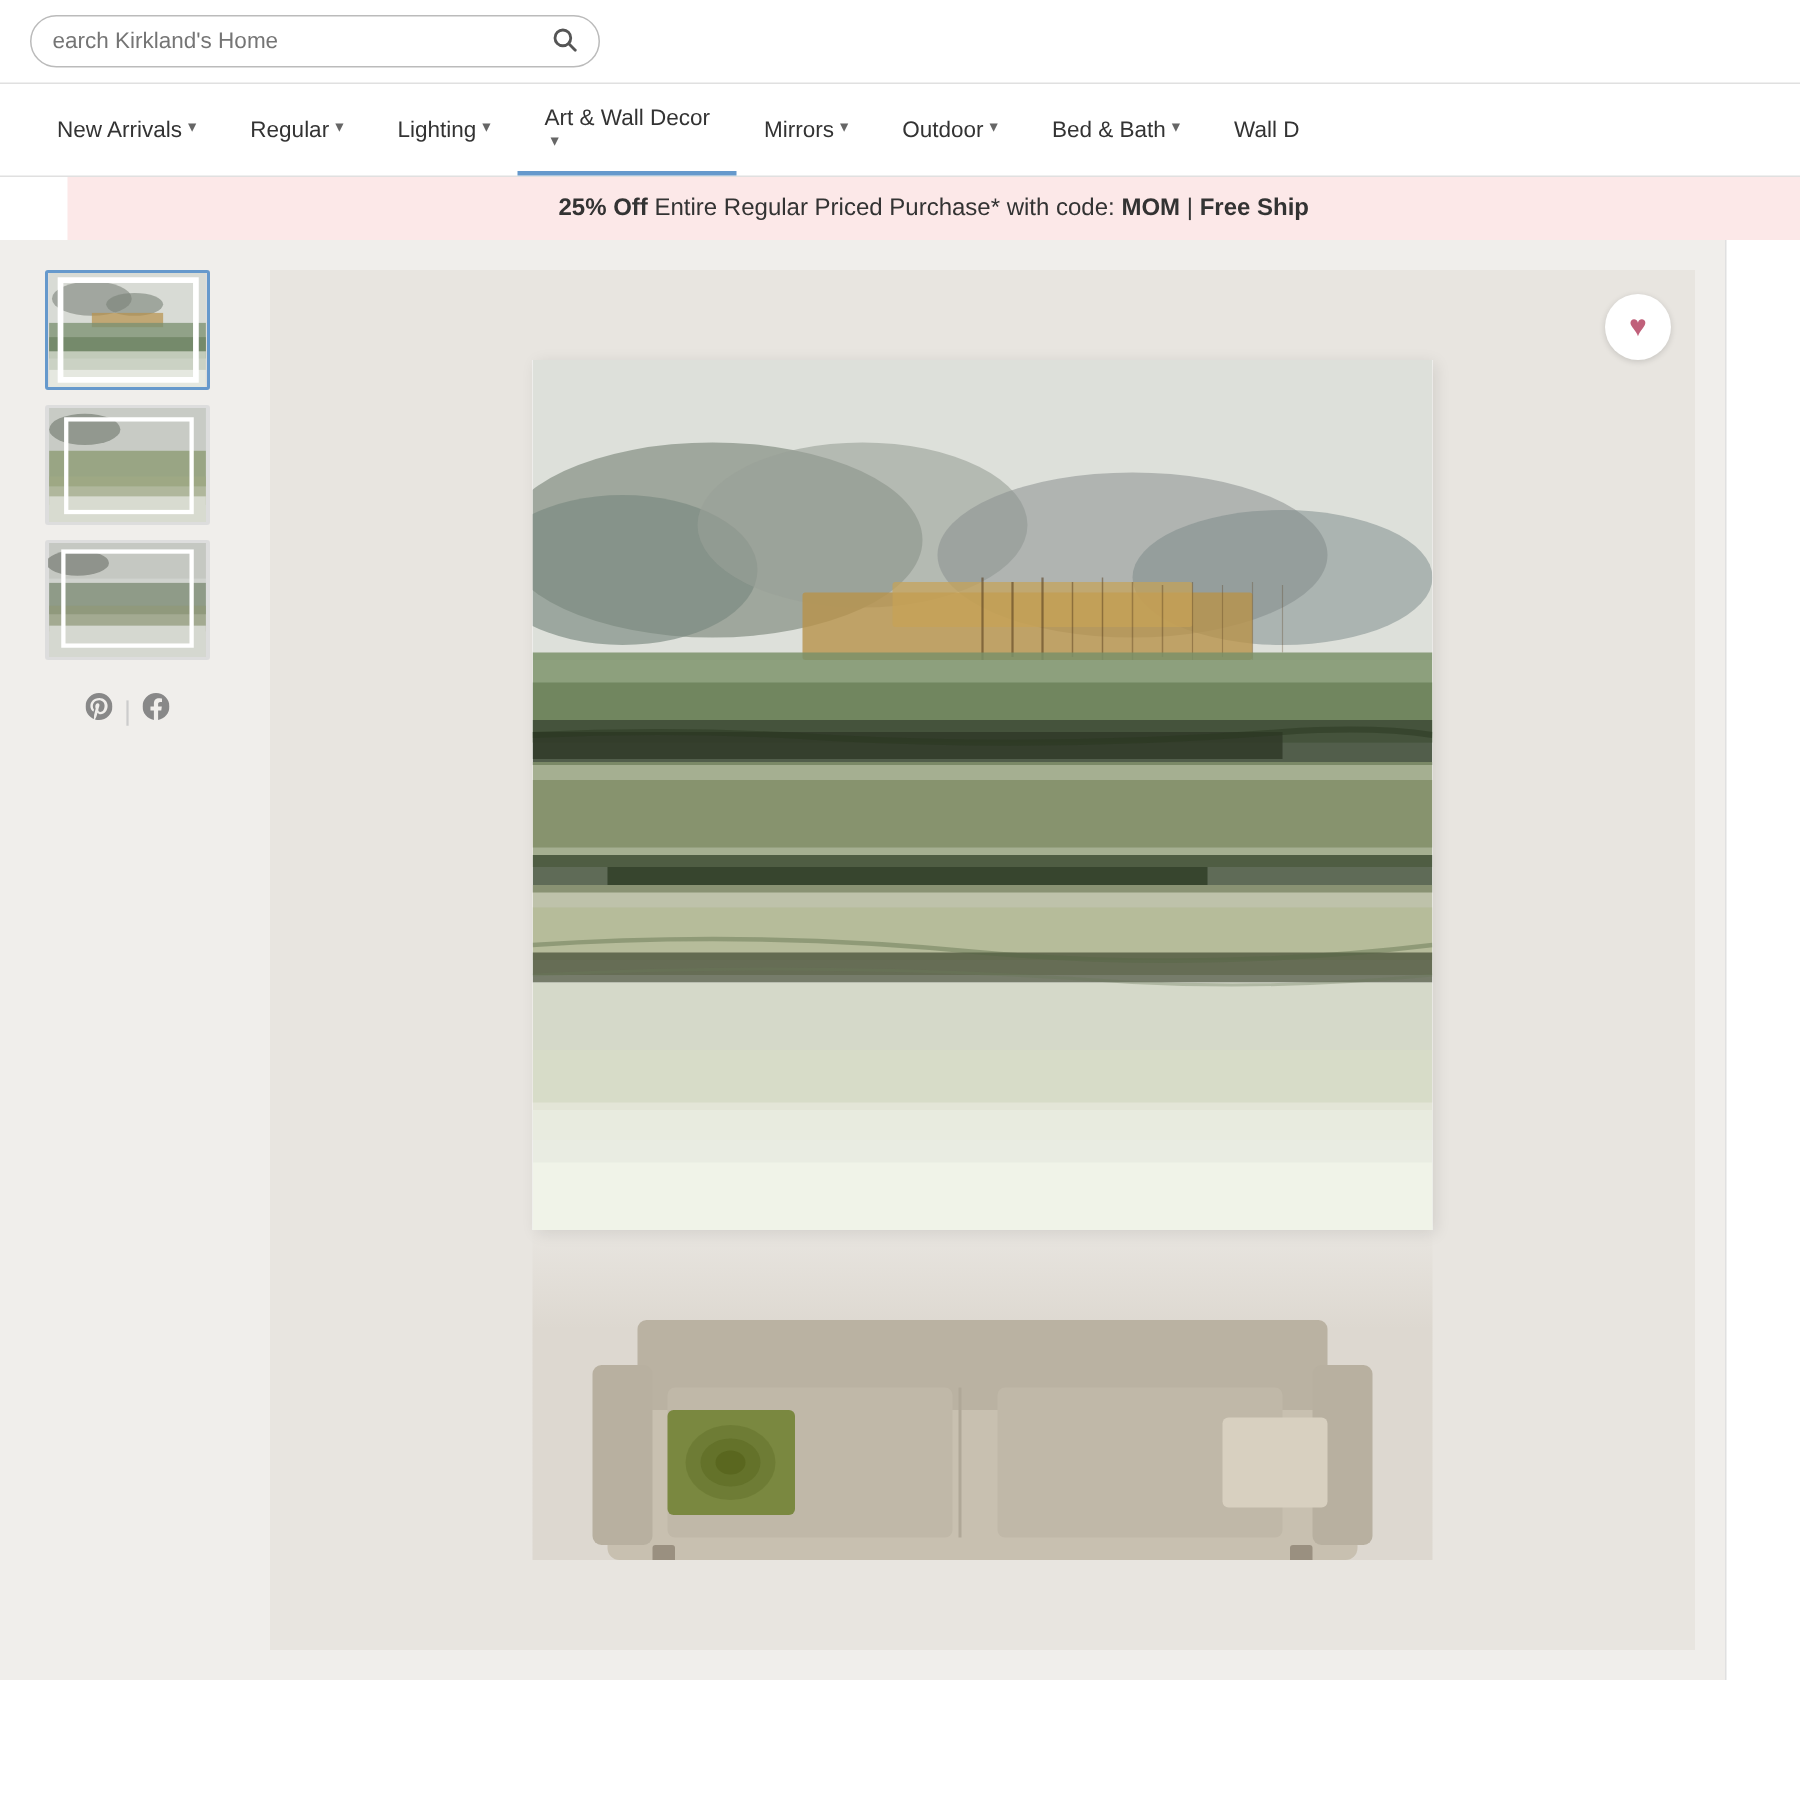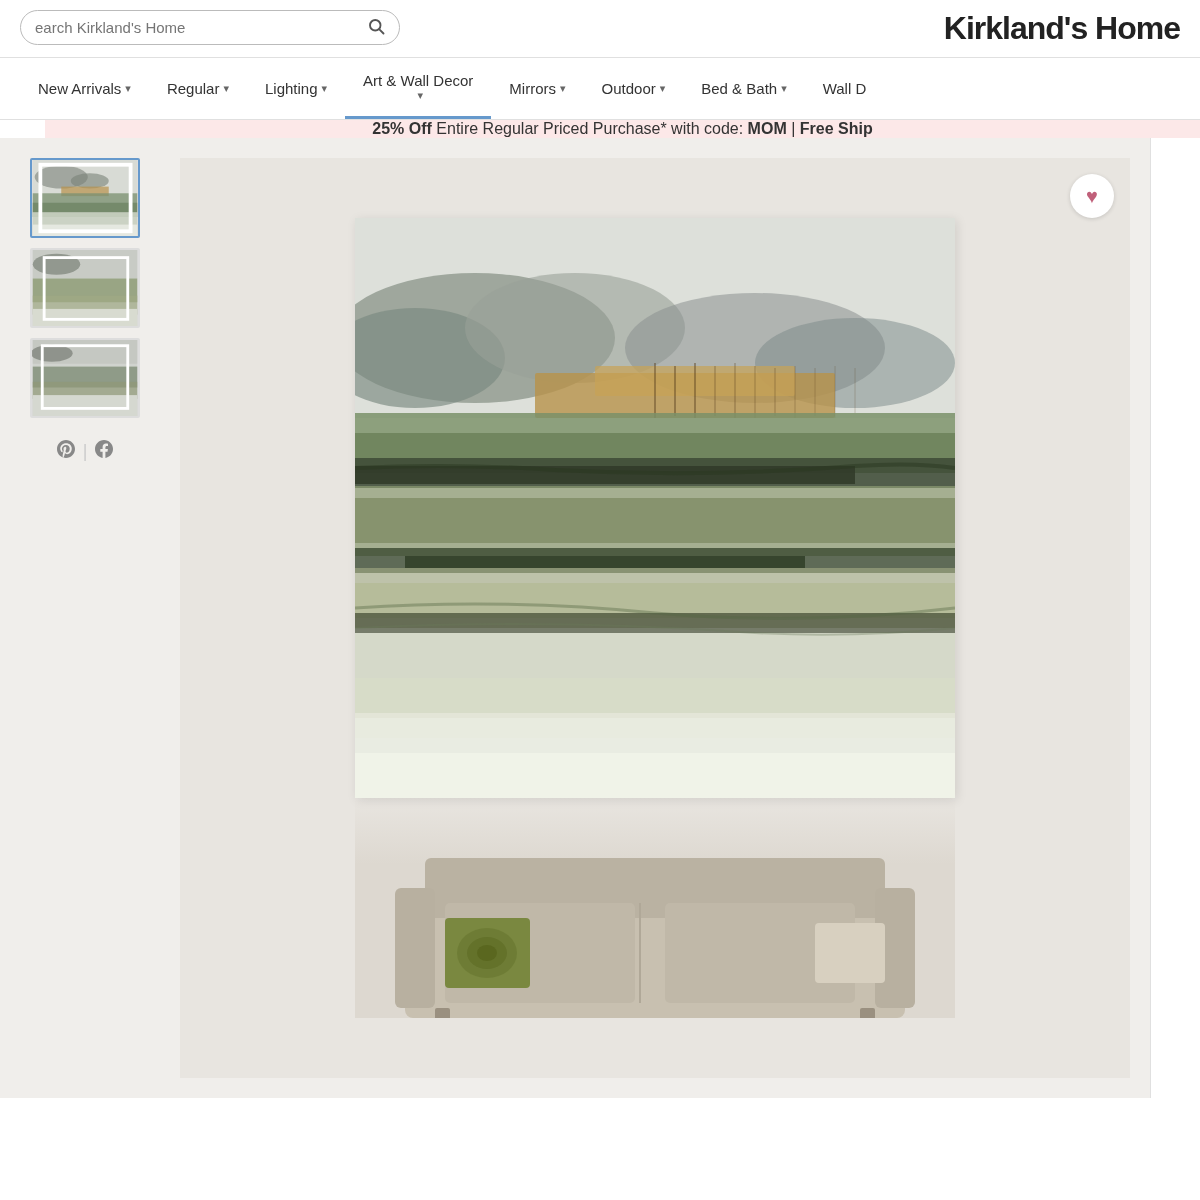--- a/index.html
+++ b/index.html
@@ -7,21 +7,21 @@
       font-family: Arial, sans-serif;
       background: #fff;
       width: 1200px;
       min-height: 1200px;
       overflow-x: hidden;
     }
 
     
     .header {
       display: flex;
-      align-items: flex-start;
+      align-items: flex-end;
       justify-content: space-between;
       padding: 10px 20px;
       border-bottom: 1px solid #e0e0e0;
       background: #fff;
     }
 
     .search-bar {
       display: flex;
       align-items: center;
       border: 1.5px solid #bbb;
@@ -59,21 +59,20 @@
     .nav {
       display: flex;
       align-items: center;
       background: #fff;
       border-bottom: 1px solid #e0e0e0;
       padding: 0 20px;
     }
 
     .nav-item {
       display: flex;
-      align-items: center;
       padding: 14px 18px;
       font-size: 15px;
       color: #333;
       cursor: pointer;
       white-space: nowrap;
       text-decoration: none;
       position: relative;
     }
 
     .nav-item.active {
@@ -85,21 +84,21 @@
     .nav-item .chevron {
       margin-left: 4px;
       font-size: 11px;
       color: #666;
     }
 
     
     .promo-banner {
       background: #fce8e8;
       text-align: center;
-      padding: 0 20px;
+      padding: 12px 20px;
       font-size: 16px;
       color: #333;
       margin-left: 45px;
     }
 
     .promo-banner .bold { font-weight: bold; }
 
     
     .main-content {
       display: flex;
@@ -235,21 +234,20 @@
 <div class="header">
   <div class="search-bar">
     <input class="search-input" type="text" placeholder="earch Kirkland's Home" style="">
     <button class="search-icon-btn">
       <svg width="18" height="18" viewBox="0 0 24 24" fill="none" stroke="#555" stroke-width="2.5" stroke-linecap="round" stroke-linejoin="round">
         <circle cx="11" cy="11" r="7"></circle>
         <line x1="16.5" y1="16.5" x2="22" y2="22"></line>
       </svg>
     </button>
   </div>
-  <div class="brand-logo">Kirkland's Home</div>
 </div>
 
 <nav class="nav">
   <a class="nav-item">
     <span>New Arrivals</span>
     <span class="chevron">▾</span>
   </a>
   <a class="nav-item">
     <span>Regular</span>
     <span class="chevron">▾</span>

